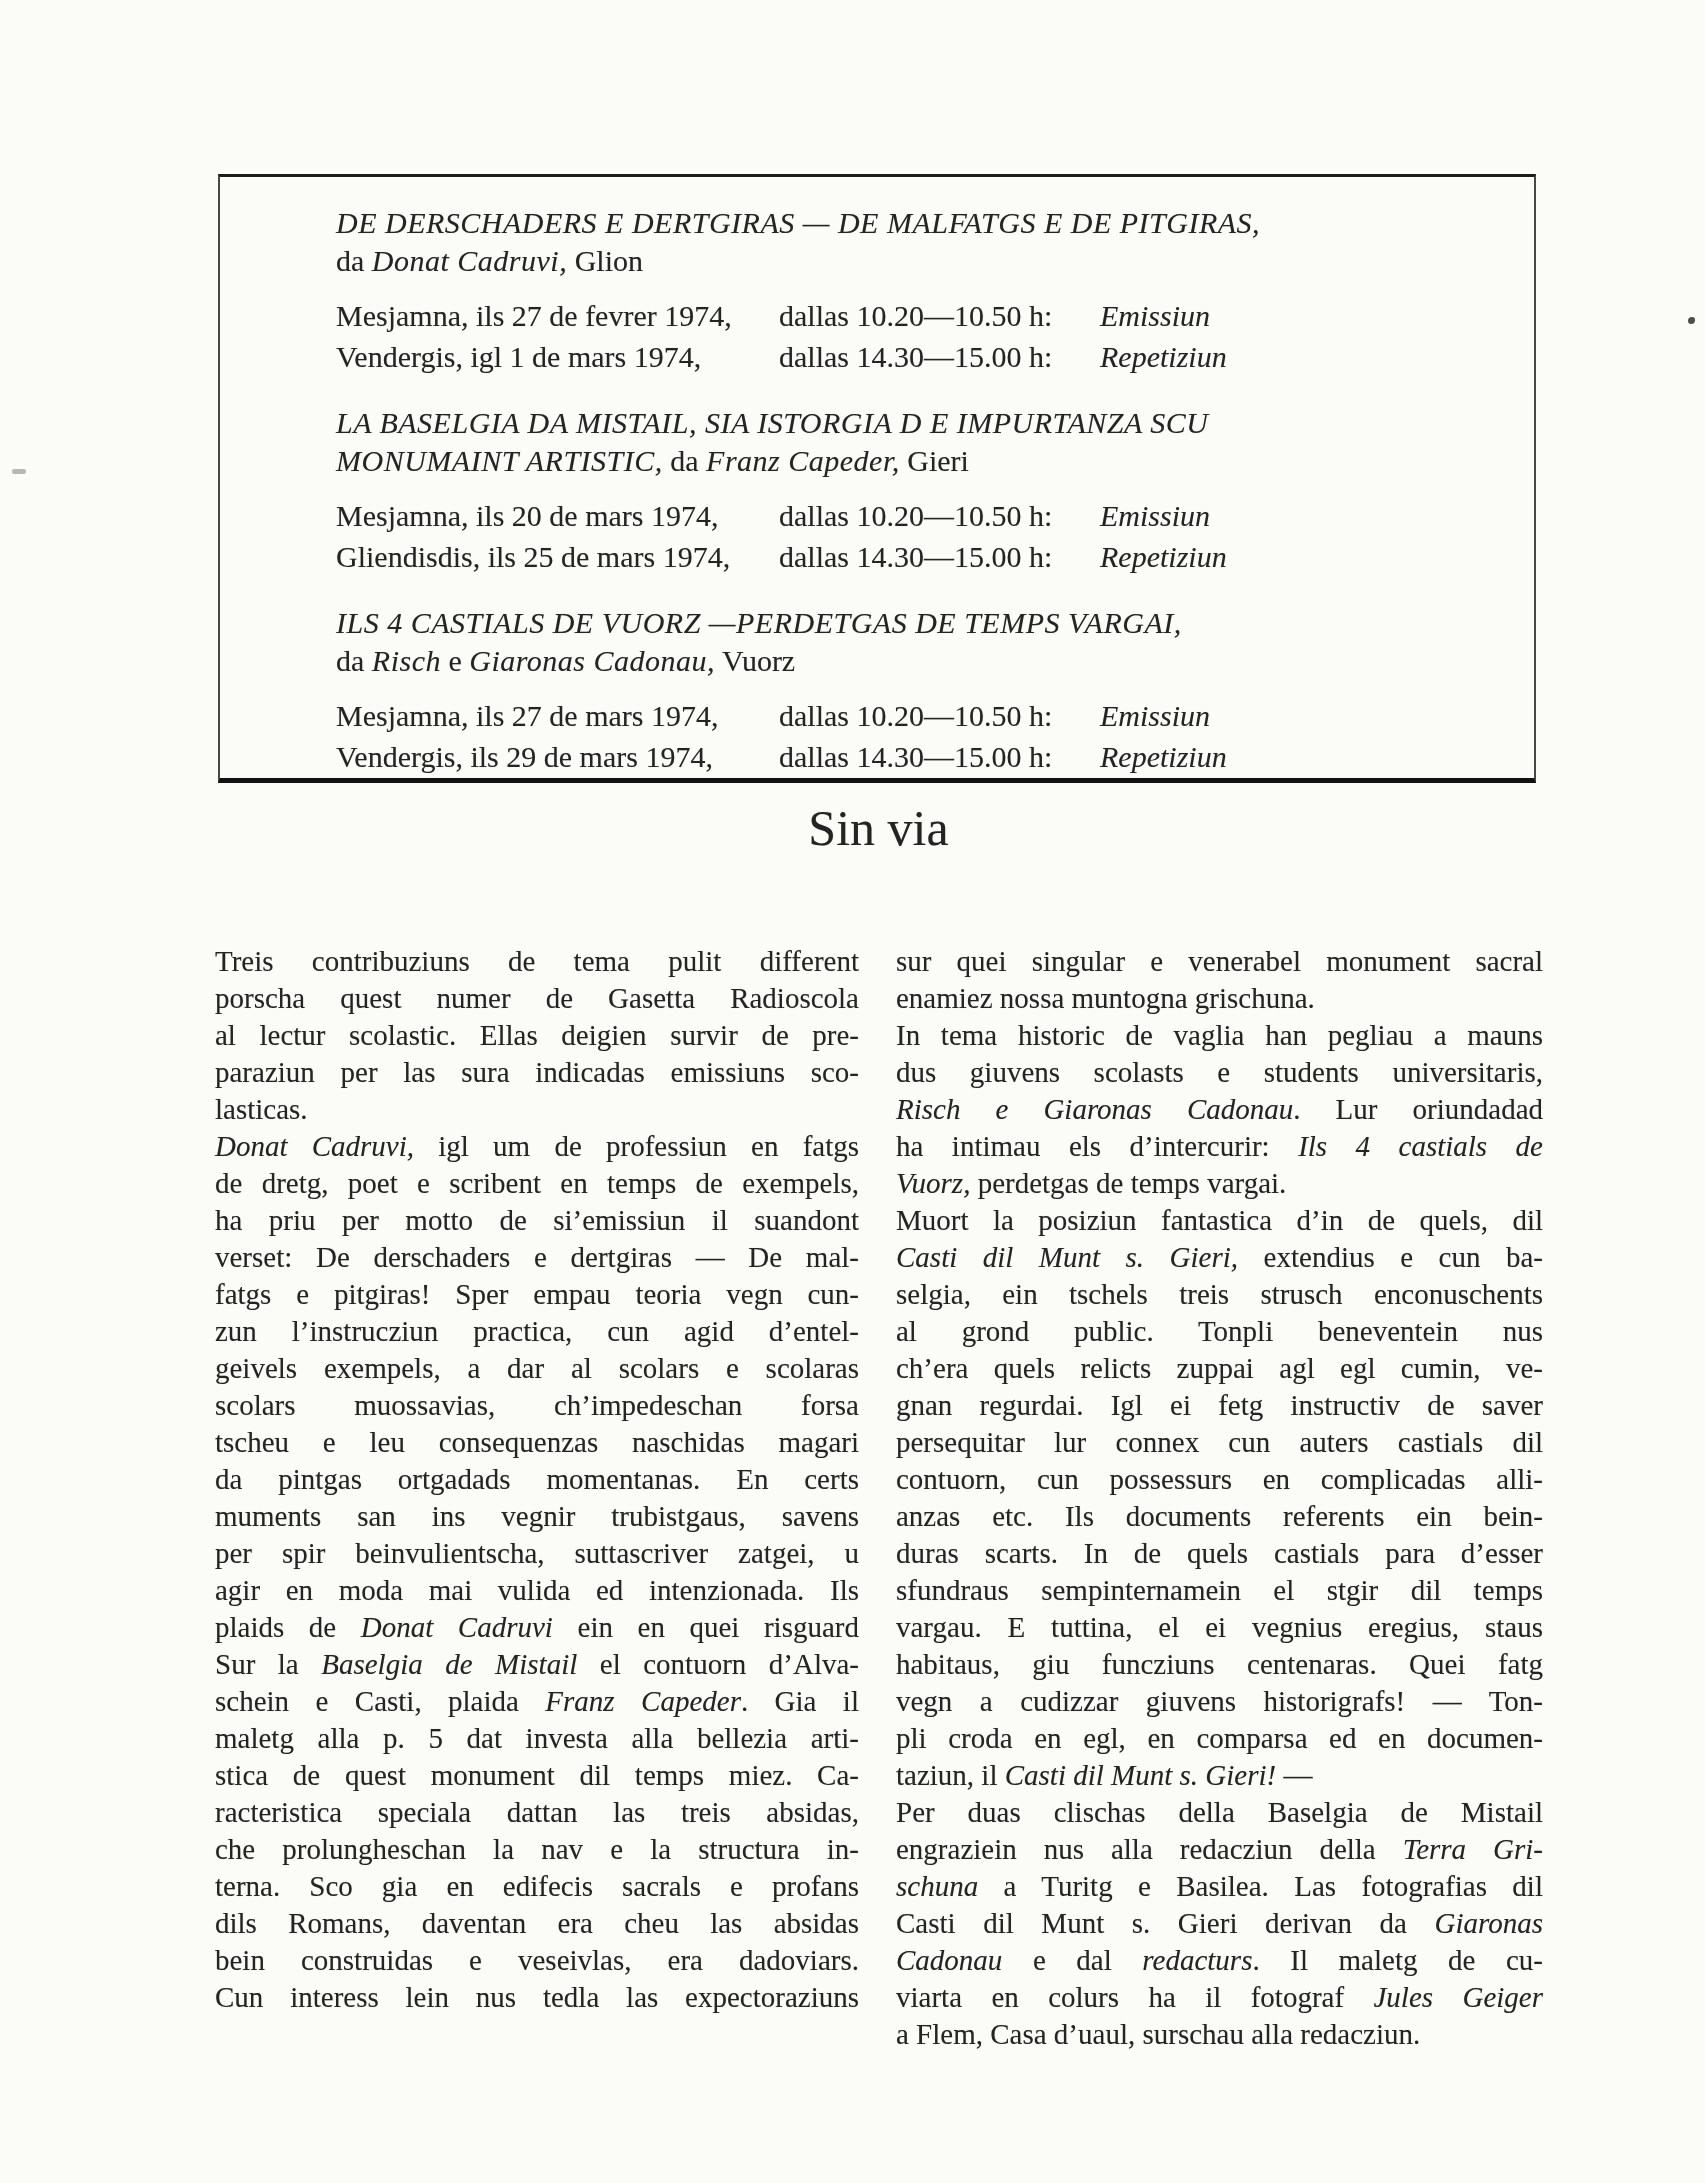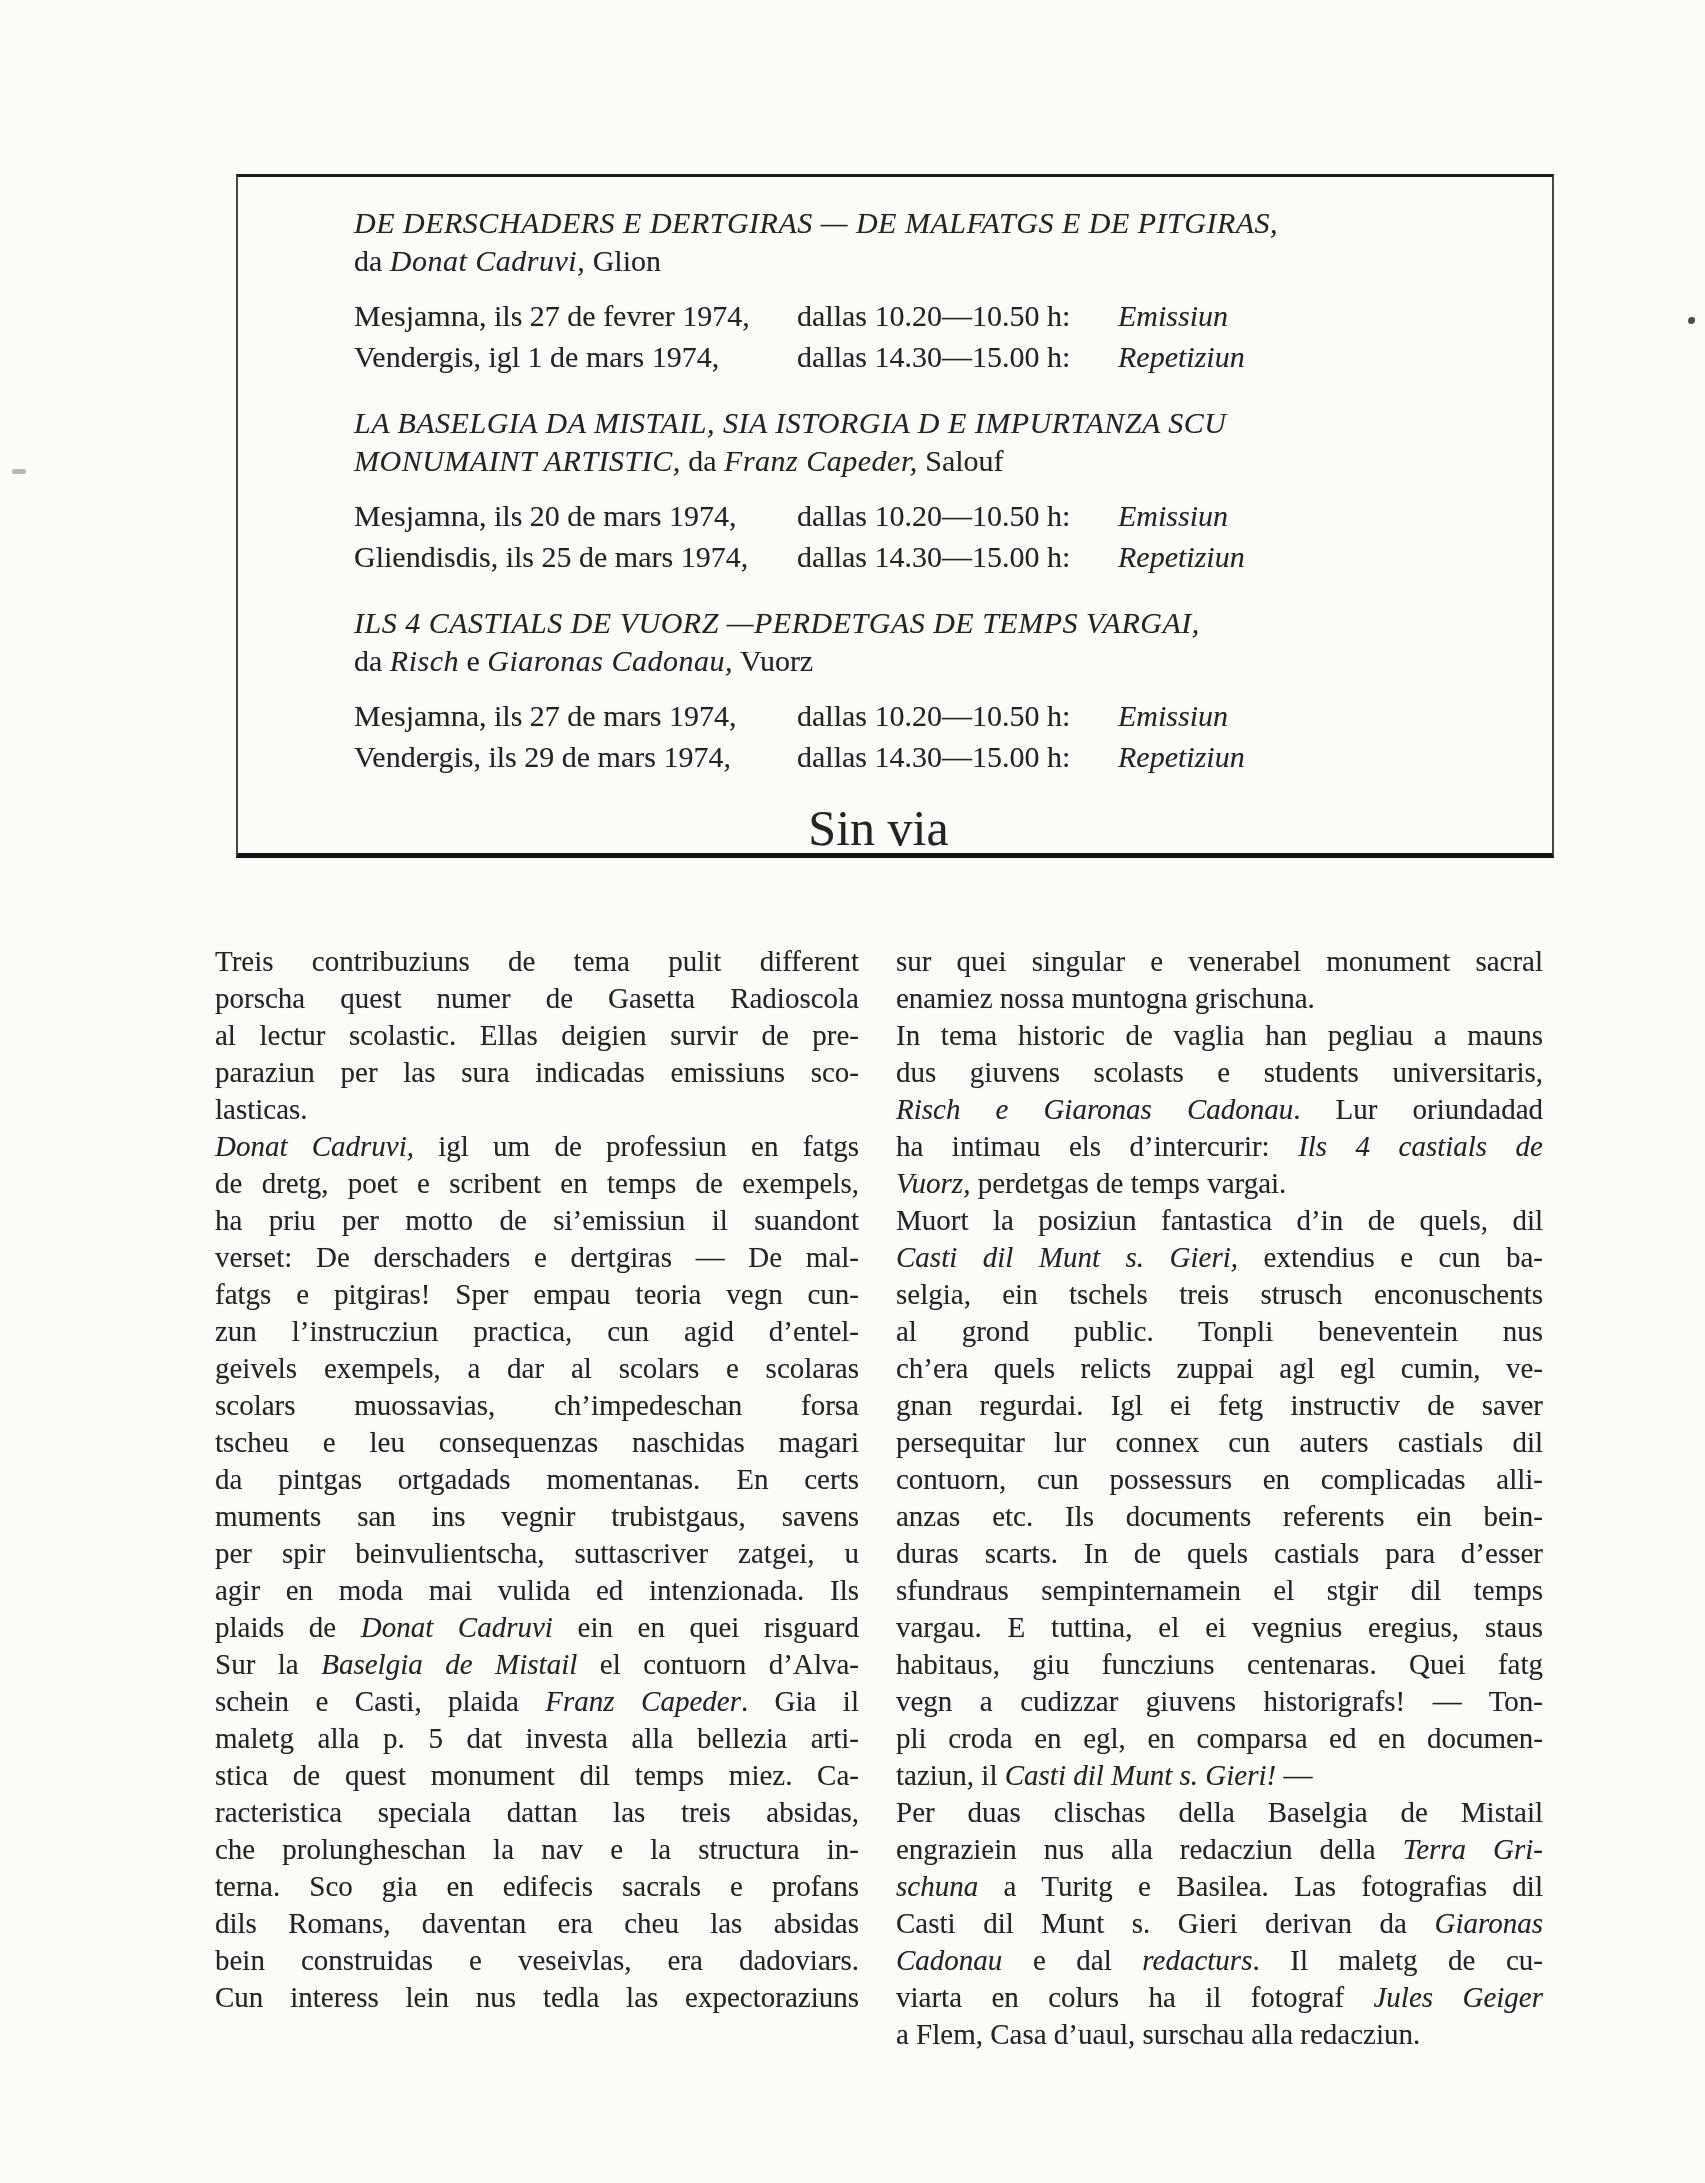--- a/index.html
+++ b/index.html
@@ -12,22 +12,22 @@
     position:relative;
     width:1706px;height:2183px;
     background:var(--paper);
     color:var(--ink);
     font-family:"Liberation Serif","DejaVu Serif",serif;
     overflow:hidden;
     text-shadow:0 0 0.8px rgba(40,40,40,.28);
   }
   
   .schedule-box{
-    position:absolute;left:236px;top:174px;
-    width:1318px;height:684px;
+    position:absolute;left:218px;top:174px;
+    width:1318px;height:609px;
     box-sizing:border-box;
     border-top:3.8px solid var(--border);
     border-left:2.3px solid #474747;
     border-right:2.3px solid #474747;
     border-bottom:5.3px solid #121212;
     padding:27px 21px 0 116px;
   }
   .program{margin-bottom:27px;}
   .program-title-line{
     font-size:30px;line-height:38px;white-space:nowrap;
@@ -88,21 +88,21 @@
             </div>
             <div class="sched-row">
               <div class="sched-date">Vendergis, igl 1 de mars 1974,</div>
               <div class="sched-time">dallas 14.30—15.00 h:</div>
               <div class="sched-type">Repetiziun</div>
             </div>
           </div>
         </div>
         <div class="program">
           <div class="program-title-line"><em>LA BASELGIA DA MISTAIL, SIA ISTORGIA D E IMPURTANZA SCU</em></div>
-          <div class="program-title-line"><em>MONUMAINT ARTISTIC,</em><span> da </span><em>Franz Capeder,</em><span> Salouf</span></div>
+          <div class="program-title-line"><em>MONUMAINT ARTISTIC,</em><span> da </span><em>Franz Capeder,</em><span> Gieri</span></div>
           <div class="rows">
             <div class="sched-row">
               <div class="sched-date">Mesjamna, ils 20 de mars 1974,</div>
               <div class="sched-time">dallas 10.20—10.50 h:</div>
               <div class="sched-type">Emissiun</div>
             </div>
             <div class="sched-row">
               <div class="sched-date">Gliendisdis, ils 25 de mars 1974,</div>
               <div class="sched-time">dallas 14.30—15.00 h:</div>
               <div class="sched-type">Repetiziun</div>

